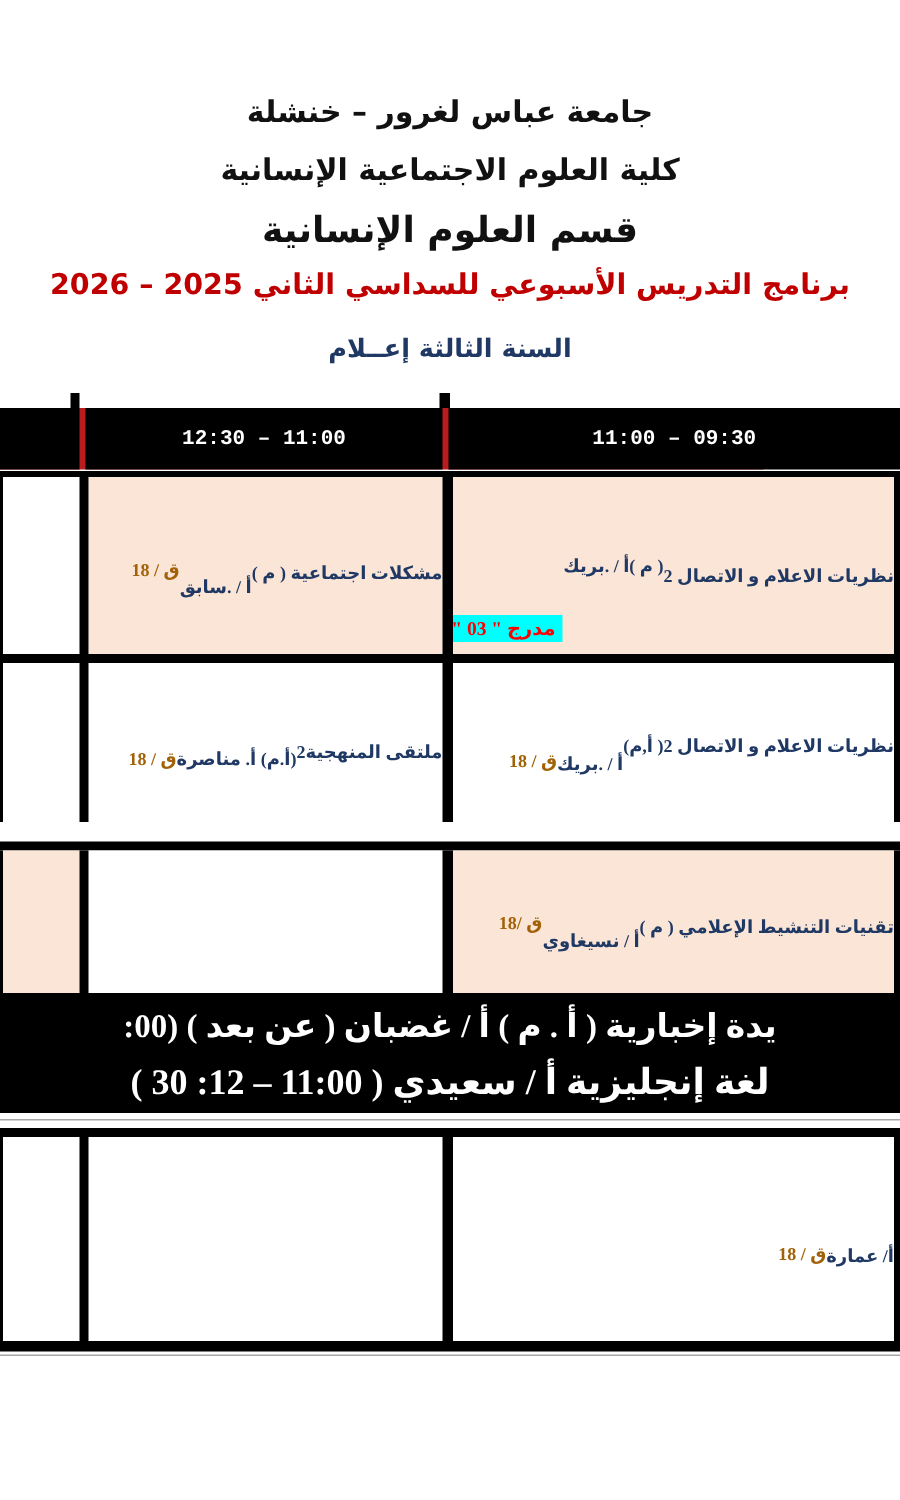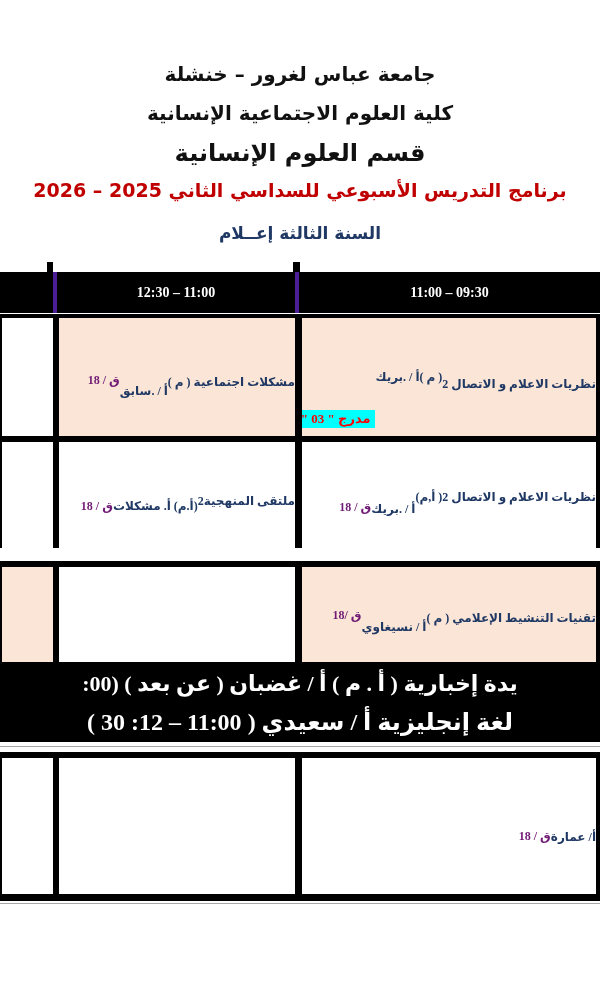--- a/index.html
+++ b/index.html
@@ -15,21 +15,21 @@
   .h-dep{top:139px;font-size:24px;color:#111;}
   .h-prog{top:179px;font-size:19px;color:#c00000;}
   .h-year{top:223px;font-size:17px;color:#1f3864;}
 
   
   .tbl{position:absolute;top:272px;left:0;width:600px;height:632px;background:#fff;}
   .tick{position:absolute;top:-10px;height:11px;background:#000;}
   .tick1{left:47px;width:6px;}
   .tick2{left:293px;width:7px;}
 
-  .hrow{position:absolute;top:0;left:0;width:509px;height:41px;background:#4c1d95;}
+  .hrow{position:absolute;top:0;left:0;width:509px;height:41px;background:#b91c1c;font-family:Liberation Mono, monospace;}
   .hcell{position:absolute;top:0;height:41px;background:#000;color:#fff;
          display:flex;align-items:center;justify-content:center;
          font-weight:bold;font-size:14px;}
   .hc1{left:0;width:53px;}
   .hc2{left:57px;width:238px;}
   .hc3{left:299px;width:301px;}
 
   .bline{position:absolute;left:0;width:600px;background:#000;}
   .b1{top:42px;height:4px;}
   .b2{top:164px;height:6px;}
@@ -52,21 +52,21 @@
   .vb3{left:596px;width:4px;}
   .cell{position:absolute;top:0;bottom:0;display:flex;flex-direction:row;
         align-items:center;text-align:center;overflow:hidden;}
   .cday{left:2px;width:51px;}
   .cmid{left:59px;width:236px;}
   .crt{left:302px;width:294px;}
   .peach{background:#fbe5d6;}
   .white{background:#fff;}
 
   .ln{font-weight:bold;font-size:12px;color:#1f3864;white-space:nowrap;line-height:16px;}
-  .red{color:#701a75;}
+  .red{color:#a16207;}
   .hl{background:#00ffff;color:#ff0000;font-size:13px;padding:1px 5px;margin-top:auto;margin-bottom:8px;}
 
   
   .banner{position:absolute;top:390px;left:0;width:600px;height:80px;background:#000;
           display:flex;flex-direction:column;justify-content:center;overflow:hidden;}
   .banner .bl{display:flex;justify-content:center;white-space:nowrap;
               color:#fff;font-weight:bold;}
   .bl1{font-size:22px;line-height:40px;}
   .bl2{font-size:24px;line-height:36px;}
 </style>
@@ -109,21 +109,21 @@
     <div class="vb vb2"></div>
     <div class="vb vb3"></div>
   </div>
 
   <div class="bline b2"></div>
 
   <div class="trow r2">
     <div class="cell cday white"></div>
     <div class="cell cmid white">
       <div class="ln" style="margin-top:12px">ملتقى المنهجية2</div>
-      <div class="ln" style="margin-top:22px">(أ.م) أ. مشكلات</div>
+      <div class="ln" style="margin-top:22px">(أ.م) أ. مناصرة</div>
       <div class="ln red" style="margin-top:22px">ق / 18</div>
     </div>
     <div class="cell crt white">
       <div class="ln" style="margin-top:4px">نظريات الاعلام و الاتصال 2( أ,م)</div>
       <div class="ln" style="margin-top:28px">أ / .بريك</div>
       <div class="ln red" style="margin-top:24px">ق / 18</div>
     </div>
     <div class="vb vb0"></div>
     <div class="vb vb1"></div>
     <div class="vb vb2"></div>

